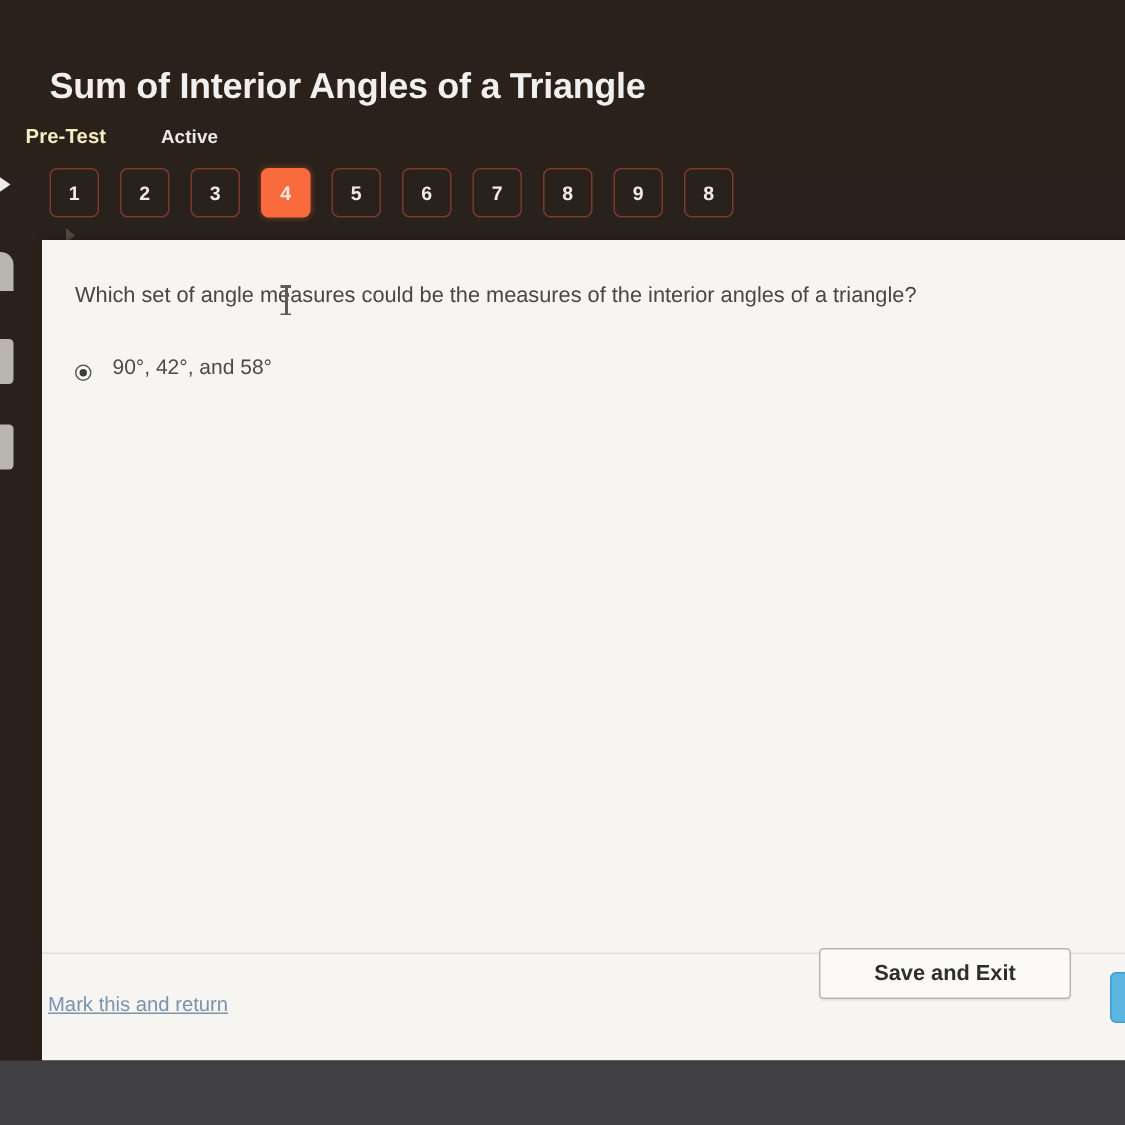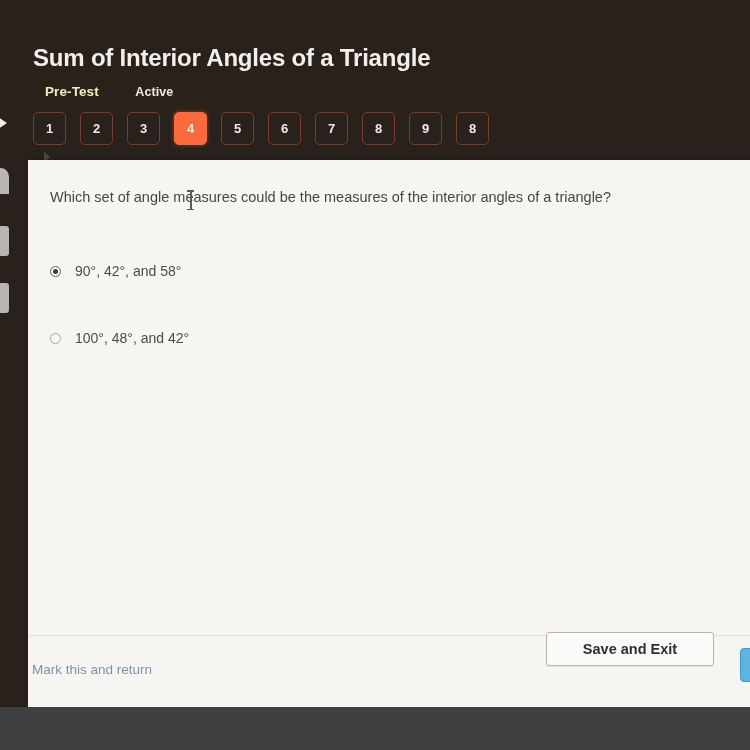--- a/index.html
+++ b/index.html
@@ -34,21 +34,21 @@
     top: 44px;
     font-size: 24px;
     font-weight: bold;
     color: #f2f0ee;
     letter-spacing: -0.2px;
     white-space: nowrap;
   }
 
   .status-row {
     position: absolute;
-    left: 45px;
+    left: 17px;
     top: 82px;
     height: 18px;
     white-space: nowrap;
   }
 
   .pretest-label {
     font-size: 13.5px;
     font-weight: bold;
     color: #f5ecc0;
     letter-spacing: 0.1px;
@@ -144,24 +144,23 @@
 
   .options {
     position: absolute;
     left: 22px;
     top: 64px;
     right: 14px;
   }
 
   .option {
     display: flex;
-    align-items: flex-start;
+    align-items: flex-end;
     height: 30px;
     cursor: pointer;
-    margin-top: 37px;
   }
 
   .radio {
     width: 11px;
     height: 11px;
     box-sizing: border-box;
     border: 1.3px solid #a9a59e;
     border-radius: 50%;
     background: #faf8f5;
     margin-top: 5px;
@@ -197,20 +196,21 @@
     height: 1px;
     background: #e3dfd8;
   }
 
   .mark-link {
     position: absolute;
     left: 4px;
     top: 502px;
     font-size: 13.5px;
     color: #7c93ac;
+    text-decoration: underline;
     cursor: pointer;
     white-space: nowrap;
   }
 
   .save-exit-btn {
     position: absolute;
     left: 518px;
     top: 472px;
     width: 168px;
     height: 34px;
@@ -324,24 +324,20 @@
     <div class="question-text">Which set of angle measures could be the measures of the interior angles of a triangle?</div>
 
     <div class="options">
 
       <div class="option">
         <span class="radio checked"></span>
         <span class="option-label">90°, 42°, and 58°</span>
       </div>
 
 
-      <div class="option">
-        <span class="radio"></span>
-        <span class="option-label">100°, 48°, and 42°</span>
-      </div>
 
 
     </div>
 
     <div class="footer-divider"></div>
 
     <div class="mark-link">Mark this and return</div>
 
     <div class="save-exit-btn">Save and Exit</div>
 

